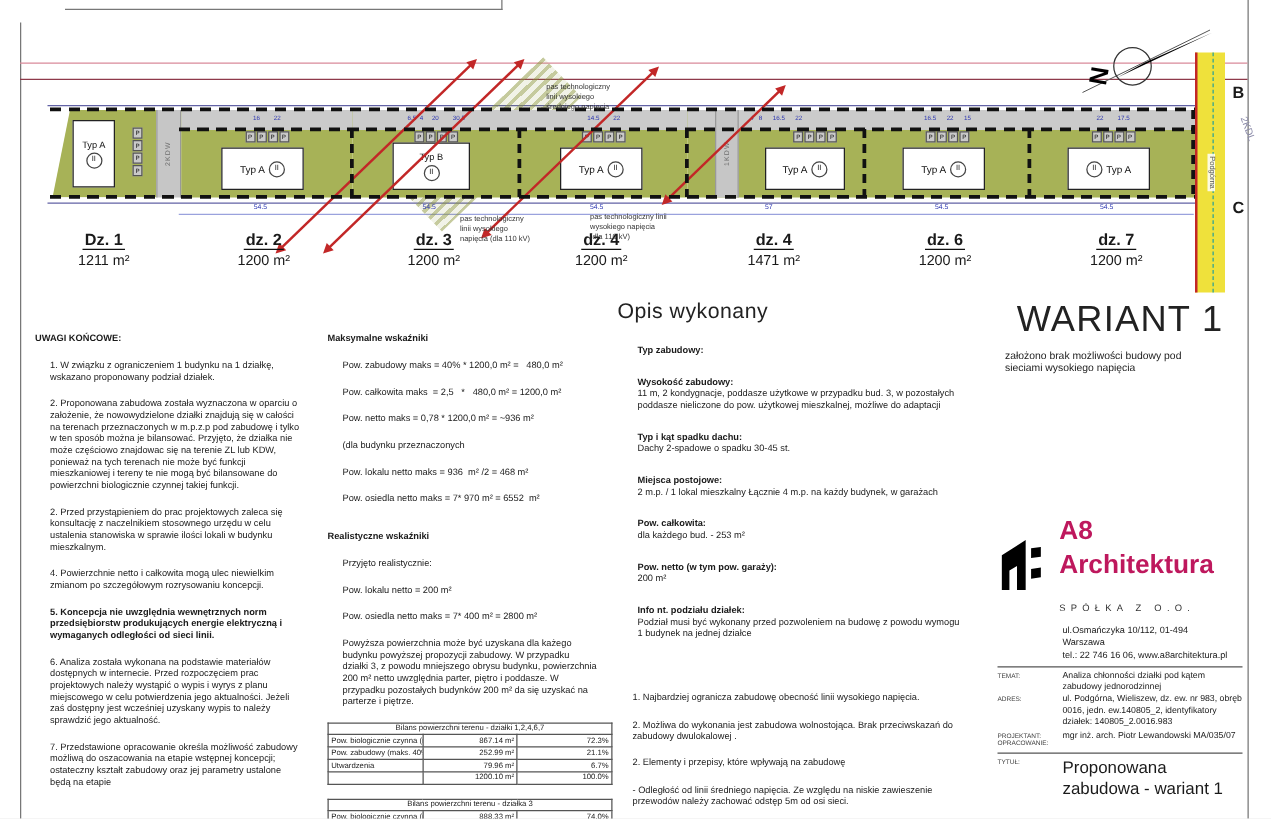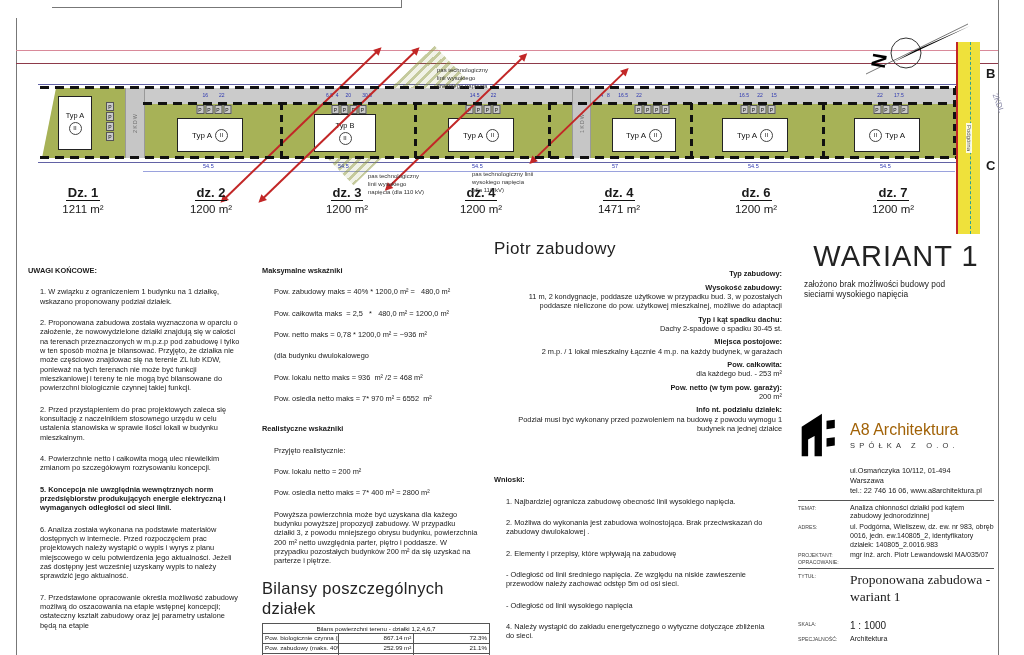--- a/index.html
+++ b/index.html
@@ -83,37 +83,37 @@
   #col-ind .note{margin-top:9px;}
   .bil-hd{font-size:16.5px;font-weight:400;letter-spacing:.3px;margin:8px 0 4px 0;color:#222;}
   table.bil{border-collapse:collapse;width:100%;font-size:6.2px;margin-bottom:11px;table-layout:fixed;}
   table.bil td{border:1px solid #555;padding:.5px 2px;overflow:hidden;white-space:nowrap;}
   table.bil .ttl{text-align:center;}
   table.bil .num{text-align:right;width:40px;}
   table.bil .pct{text-align:right;width:26px;}
   #col-opis{left:494px;top:238px;width:292px;}
   .opis-hd{font-size:17px;font-weight:400;letter-spacing:.4px;margin:0 0 10px 0;color:#222;}
   #col-opis .lbl{font-weight:bold;}
-  #col-opis .ent{margin:4px;text-align:right;}
+  #col-opis .ent{margin:16px;}
   #col-opis .wn{margin-top:42px;}
   #col-opis .wn .hd{font-weight:bold;}
 
   
   #tblock{left:798px;top:238px;width:196px;font-size:7.4px;}
   #tblock h1{font-size:29px;font-weight:400;letter-spacing:1px;margin:0;text-align:center;color:#222;}
   #tblock .sub{margin:4px 0 0 6px;font-size:8.3px;line-height:1.3;width:170px;}
   .logo{display:flex;align-items:center;gap:6px;margin-top:112px;}
-  .logo .cname{font-size:16px;font-weight:normal;color:#a16207;}
-  .logo .csub{font-size:7.5px;letter-spacing:4.2px;color:#333;margin-top:1px;text-align:right;}
+  .logo .cname{font-size:21px;font-weight:bold;color:#be185d;}
+  .logo .csub{font-size:7.5px;letter-spacing:4.2px;color:#333;margin-top:17px;}
   .addr{margin:8px 12px 4px 52px;font-size:7.3px;line-height:1.35;}
   .tbline{border:none;border-top:1px solid #555;margin:3px 0;}
   .tbrow{display:flex;margin:2px 0;}
   .tbrow .lb{width:52px;flex:none;font-size:5.2px;color:#444;text-transform:uppercase;padding-top:1px;}
   .tbrow .vl{font-size:7px;line-height:1.25;}
-  .tb-title .vl{font-size:13.5px;line-height:1.25;font-family:Liberation Serif, serif;}
+  .tb-title .vl{font-size:13.5px;line-height:1.25;}
   .tb-scale .vl{font-size:10px;}
 </style>
 </head>
 <body>
 
 <div class="page">
 
   <div class="frame left"></div>
   <div class="frame right"></div>
   <div class="frame top"></div>
@@ -338,35 +338,34 @@
       </div>
   </section>
 
   <section class="col" id="col-ind">
     <div class="ind-title">Maksymalne wskaźniki</div>
     <div>
 
     <p class="ind-line">Pow. zabudowy maks = 40% * 1200,0 m² =   480,0 m²</p>
         <p class="ind-line">Pow. całkowita maks  = 2,5   *   480,0 m² = 1200,0 m²</p>
         <p class="ind-line">Pow. netto maks = 0,78 * 1200,0 m² = ~936 m²</p>
-        <p class="ind-line">(dla budynku dwulokalowego</p>
+        <p class="ind-line">(dla budynku przeznaczonych</p>
         <p class="ind-line">Pow. lokalu netto maks = 936  m² /2 = 468 m²</p>
         <p class="ind-line">Pow. osiedla netto maks = 7* 970 m² = 6552  m²</p>
       </div>
     <div class="gap"></div>
     <div class="ind-title">Realistyczne wskaźniki</div>
     <div>
 
     <p class="ind-line">Przyjęto realistycznie:</p>
         <p class="ind-line">Pow. lokalu netto = 200 m²</p>
         <p class="ind-line">Pow. osiedla netto maks = 7* 400 m² = 2800 m²</p>
       </div>
     <p class="note">Powyższa powierzchnia może być uzyskana dla każego budynku powyższej propozycji zabudowy. W przypadku działki 3, z powodu mniejszego obrysu budynku, powierzchnia 200 m² netto uwzględnia parter, piętro i poddasze. W przypadku pozostałych budynków 200 m² da się uzyskać na parterze i piętrze.</p>
 
-    <h2 class="bil-hd">Bilansy poszczególnych działek</h2>
 
     <table class="bil">
       <tbody>
           <tr>
             <td class="ttl" colspan="3">Bilans powierzchni terenu - działki 1,2,4,6,7</td>
           </tr>
       <tr>
             <td>Pow. biologicznie czynna (min. 25% wg MPZP)</td>
             <td class="num">867.14 m²</td>
             <td class="pct">72.3%</td>
@@ -440,39 +439,38 @@
       <tr>
             <td></td>
             <td class="num">1470.70 m²</td>
             <td class="pct">100.0%</td>
           </tr>
     </tbody>
       </table>
   </section>
 
   <section class="col" id="col-opis">
-    <h2 class="opis-hd">Piotr zabudowy</h2>
+    <h2 class="opis-hd">Opis wykonany</h2>
     <div>
 
         <p class="ent"><span class="lbl">Typ zabudowy:</span><br></p>
 
         <p class="ent"><span class="lbl">Wysokość zabudowy:</span><br><span>11 m, 2 kondygnacje, poddasze użytkowe w przypadku bud. 3, w pozostałych poddasze nieliczone do pow. użytkowej mieszkalnej, możliwe do adaptacji</span></p>
 
         <p class="ent"><span class="lbl">Typ i kąt spadku dachu:</span><br><span>Dachy 2-spadowe o spadku 30-45 st.</span></p>
 
         <p class="ent"><span class="lbl">Miejsca postojowe:</span><br><span>2 m.p. / 1 lokal mieszkalny Łącznie 4 m.p. na każdy budynek, w garażach</span></p>
 
         <p class="ent"><span class="lbl">Pow. całkowita:</span><br><span>dla każdego bud. -  253 m²</span></p>
 
         <p class="ent"><span class="lbl">Pow. netto (w tym pow. garaży):</span><br><span>200 m²</span></p>
 
         <p class="ent"><span class="lbl">Info nt. podziału działek:</span><br><span>Podział musi być wykonany przed pozwoleniem na budowę z powodu wymogu 1 budynek na jednej działce</span></p>
       </div>
     <div class="wn">
-      <div class="hd">Wnioski:</div>
       <div>
 
       <p>1. Najbardziej ogranicza zabudowę obecność linii wysokiego napięcia.</p>
           <p>2. Możliwa do wykonania jest zabudowa wolnostojąca. Brak przeciwskazań do zabudowy dwulokalowej .</p>
           <p>2. Elementy i przepisy, które wpływają na zabudowę</p>
           <p>- Odległość od linii średniego napięcia. Ze względu na niskie zawieszenie przewodów należy zachować odstęp 5m od osi sieci.</p>
           <p>- Odległość od linii wysokiego napięcia</p>
           <p>4. Należy wystąpić do zakładu energetycznego o wytyczne dotyczące zbliżenia do sieci.</p>
         </div>
     </div>

